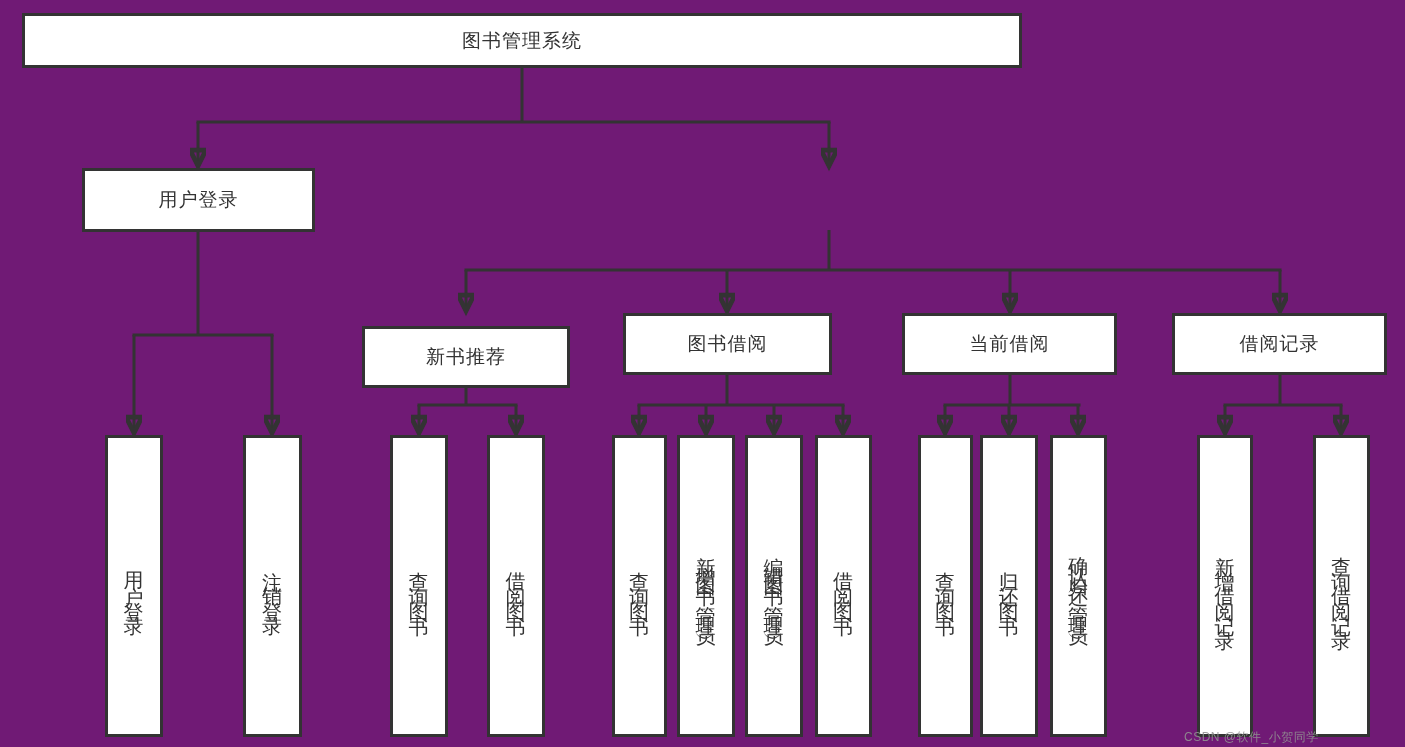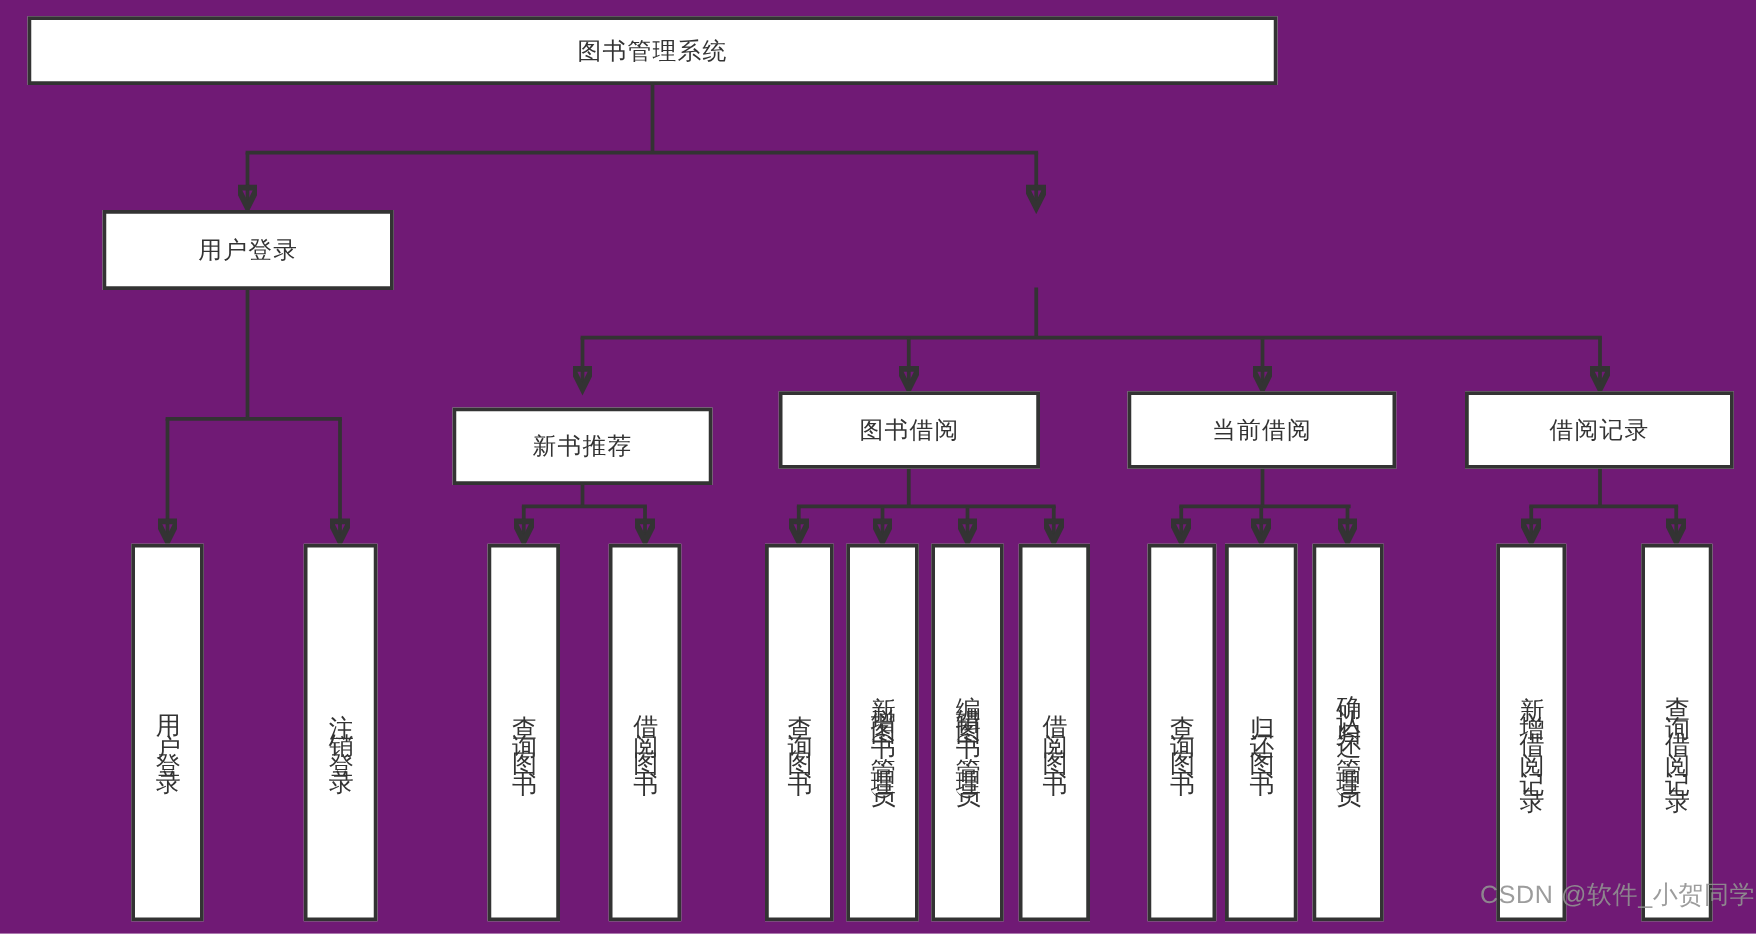--- a/index.html
+++ b/index.html
@@ -46,22 +46,22 @@
     letter-spacing: 15px;
     line-height: 1;
     white-space: nowrap;
   }
   .leaf .vtext.tight {
     letter-spacing: 10px;
   }
   #watermark {
     position: absolute;
     left: 1184px;
-    top: 702px;
-    font-size: 20px;
+    top: 729px;
+    font-size: 12px;
     color: rgba(145, 145, 145, 0.9);
     white-space: nowrap;
     z-index: 5;
     letter-spacing: 0.5px;
   }
 </style>
 </head>
 <body>
 
 <div id="canvas">

